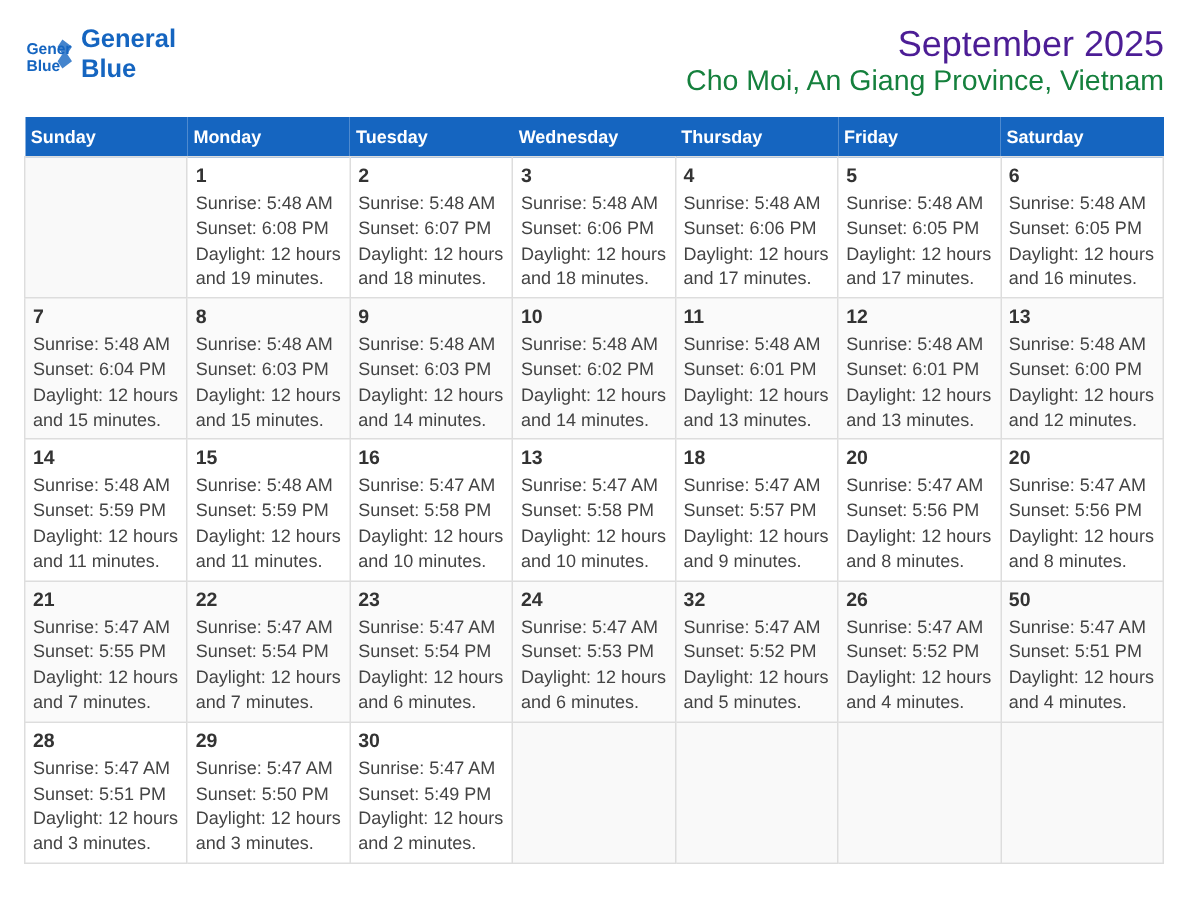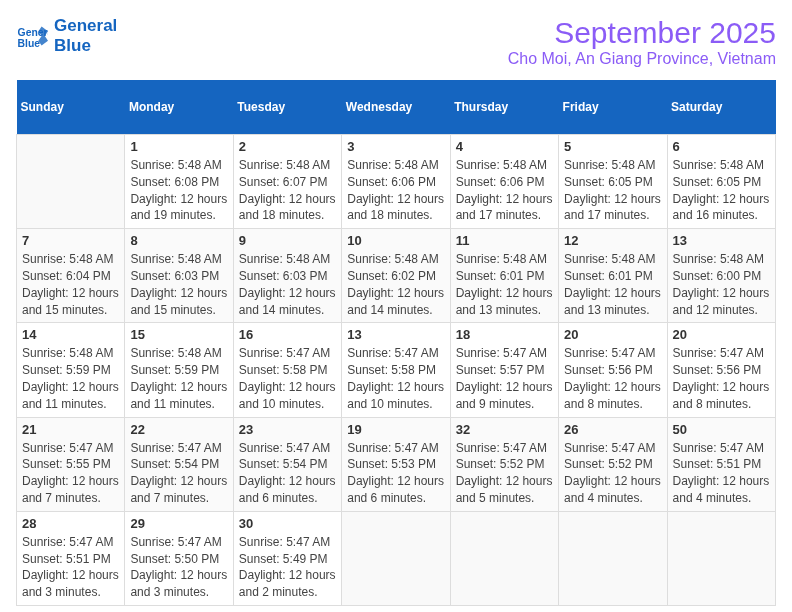--- a/index.html
+++ b/index.html
@@ -22,37 +22,37 @@
       gap: 4px;
     }
     .logo-icon {
       width: 32px;
       height: 32px;
     }
     .title-area {
       text-align: right;
     }
     .month-title {
-      font-size: 30px;
-      color: #8b5cf6;
+      font-size: 24px;
+      color: #4c1d95;
       font-weight: normal;
     }
     .subtitle {
-      font-size: 16px;
-      color: #8b5cf6;
+      font-size: 19px;
+      color: #15803d;
     }
     table {
       width: 100%;
       border-collapse: collapse;
       font-size: 11px;
     }
     th {
       background-color: #1565c0;
       color: white;
-      padding: 20px 4px;
+      padding: 6px 4px;
       text-align: left;
       font-size: 12px;
       font-weight: bold;
     }
     td {
       border: 1px solid #ddd;
       vertical-align: top;
       padding: 4px 5px;
       min-height: 80px;
       height: 90px;
@@ -277,21 +277,21 @@
 and 7 minutes.</div>
         </td>
         <td>
           <span class="day-number">23</span>
           <div class="day-info" style="white-space: pre-line;">Sunrise: 5:47 AM
 Sunset: 5:54 PM
 Daylight: 12 hours
 and 6 minutes.</div>
         </td>
         <td>
-          <span class="day-number">19</span>
+          <span class="day-number">24</span>
           <div class="day-info" style="white-space: pre-line;">Sunrise: 5:47 AM
 Sunset: 5:53 PM
 Daylight: 12 hours
 and 6 minutes.</div>
         </td>
         <td>
           <span class="day-number">32</span>
           <div class="day-info" style="white-space: pre-line;">Sunrise: 5:47 AM
 Sunset: 5:52 PM
 Daylight: 12 hours

